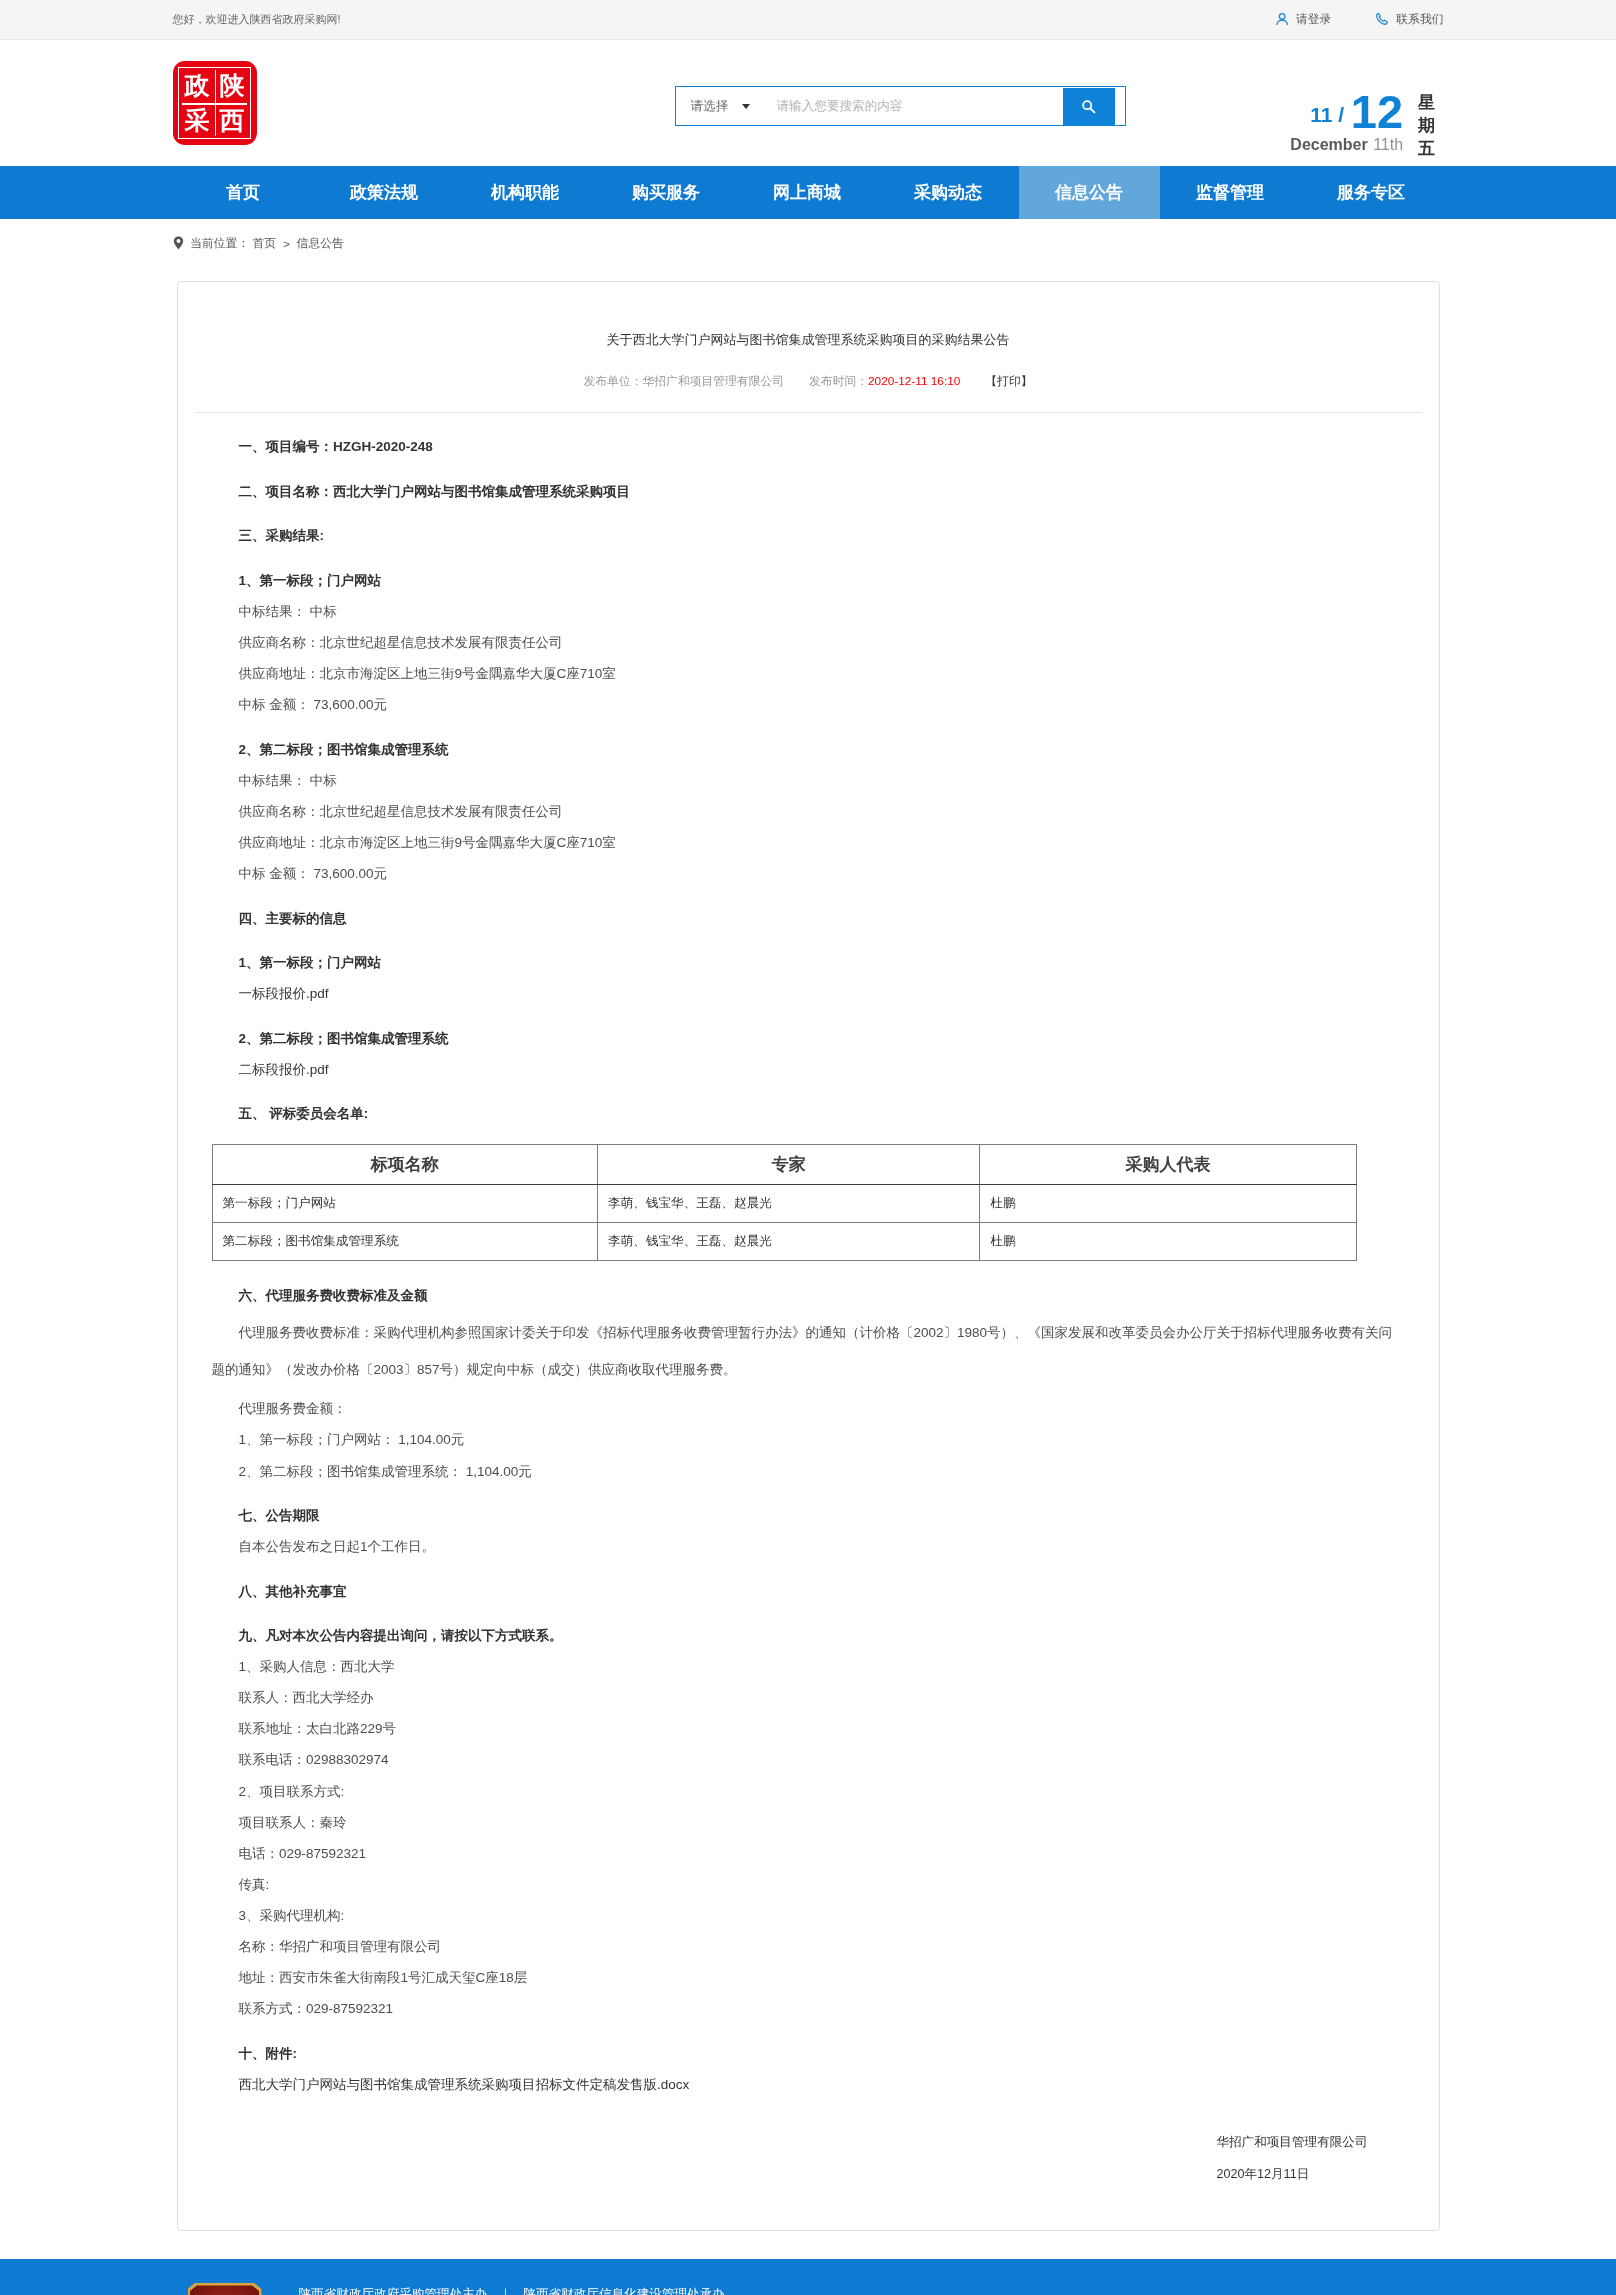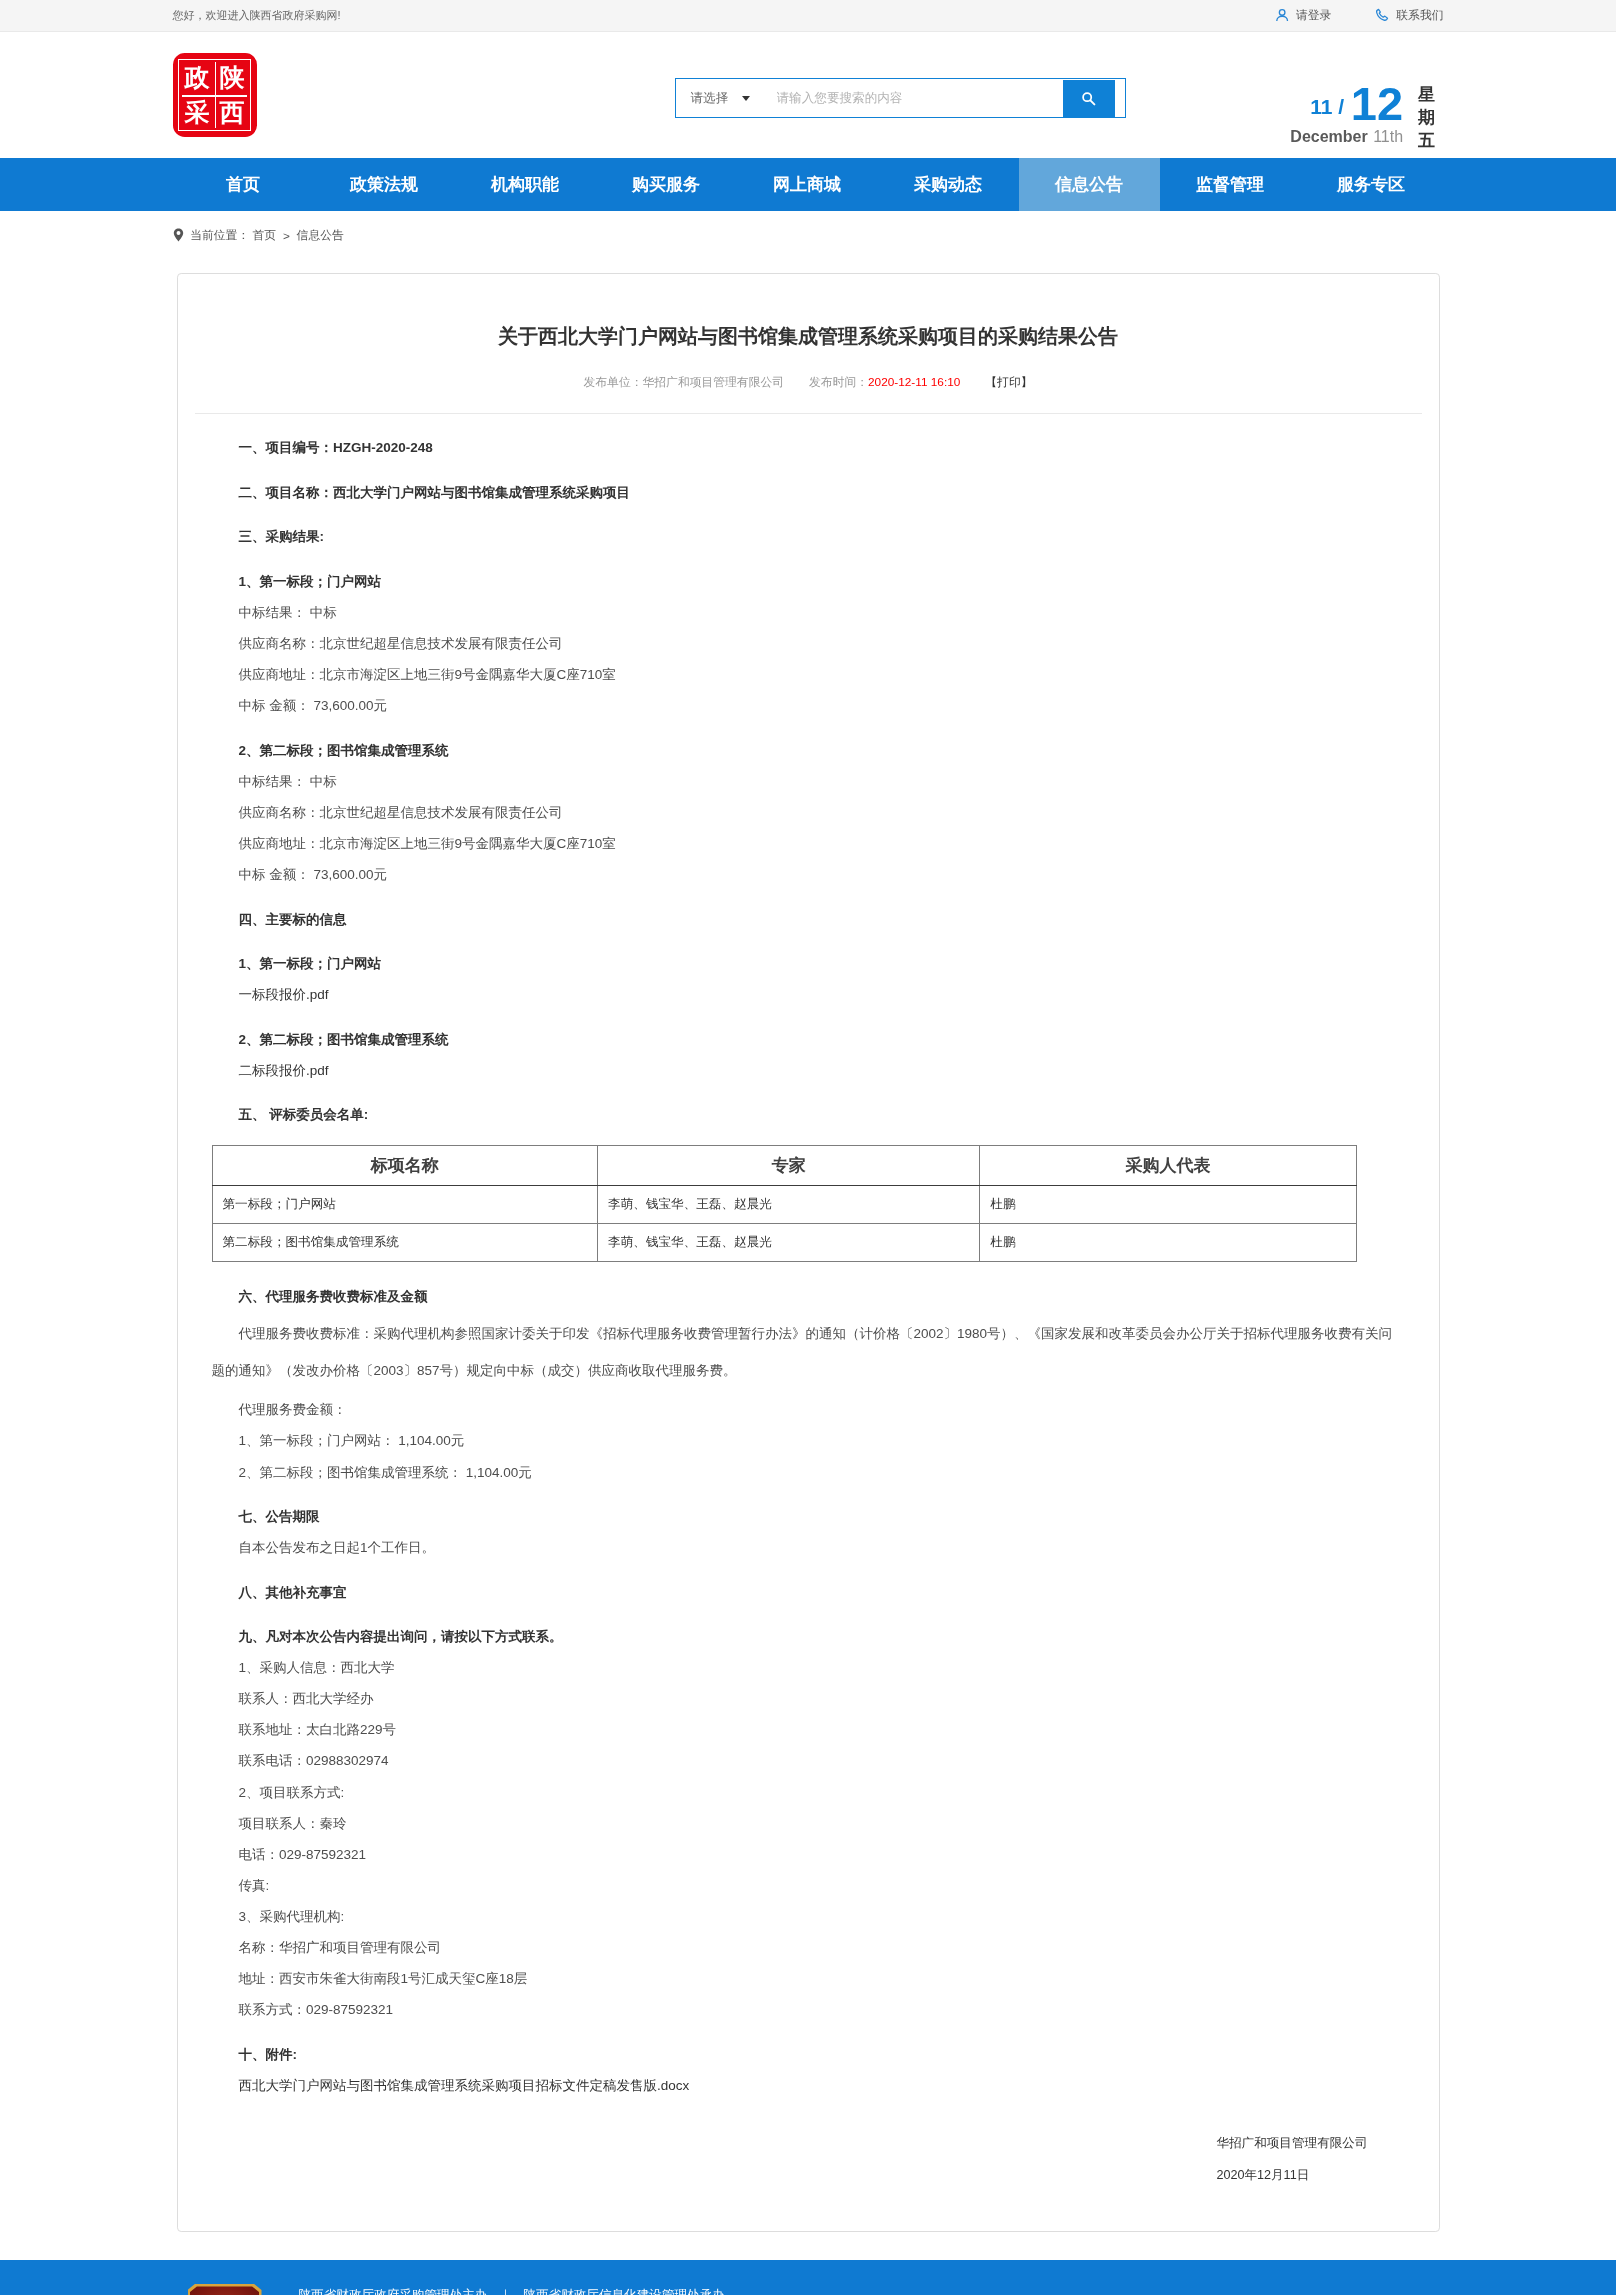--- a/index.html
+++ b/index.html
@@ -2,21 +2,21 @@
 <html style="font-size:13.5px"><head>
 <meta charset="utf-8">
 <style>
   * { box-sizing: border-box; }
   html,body { margin:0; padding:0; background:#fff;
     font-family:"Liberation Sans","DejaVu Sans",sans-serif; }
   .page { width:1616px; margin:0 auto; }
   .inner { width:1271px; margin:0 auto; position:relative; height:100%; }
 
   
-  .topbar { height:32px; background:#f5f5f5; border-bottom:0.8px solid #e9e9e9; }
+  .topbar { height:40px; background:#f5f5f5; border-bottom:0.8px solid #e9e9e9; }
   .topbar .inner { display:flex; align-items:center; justify-content:space-between; }
   .welcome { font-size:11px; color:#666; }
   .top-links { display:flex; gap:44px; }
   .top-link { display:flex; align-items:center; gap:6.7px; font-size:11.8px; color:#555; cursor:pointer; }
 
   
   .header { height:126px; background:#fff; }
   .logo { position:absolute; left:0; top:21px; width:84px; height:84px; background:#e60413; border-radius:11.8px; padding:5.9px; cursor:pointer; }
   .logo-frame { border:1.7px solid #fff; width:100%; height:100%; display:grid; grid-template-columns:1fr 1fr; grid-template-rows:1fr 1fr; position:relative; }
   .logo-frame::before { content:""; position:absolute; left:50%; top:2.5px; bottom:2.5px; width:1.7px; background:#fff; }
@@ -53,21 +53,21 @@
   
   .breadcrumb { height:49px; background:#fff; }
   .breadcrumb .inner { display:flex; align-items:center; font-size:11.8px; color:#555; }
   .breadcrumb .pin { margin-right:6.7px; display:flex; }
   .crumb-link { cursor:pointer; margin:0 3.4px; }
   .crumb-sep { margin:0 3.4px; }
 
   
   .main { padding-bottom:28px; background:#fff; }
   .article { width:1263px; margin:12.6px auto 0; border:0.8px solid #ddd; border-radius:4.2px; background:#fff; padding:29px 34px 47px; }
-  .article-title { text-align:center; font-size:20px; font-weight:bold; color:#333; margin-top:20px; }
+  .article-title { text-align:center; font-size:13px; font-weight:normal; color:#333; margin-top:20px; }
   .article-meta { text-align:center; margin-top:25px; font-size:11.8px; color:#999; }
   .article-meta .gap { display:inline-block; width:25px; }
   .meta-time { color:#fe0000; }
   .meta-print { color:#333; cursor:pointer; }
   .meta-divider { height:0.8px; background:#e9e9e9; margin:22px -17px 8.4px; }
 
   .blk-h { font-size:13.5px; font-weight:bold; color:#333; margin-top:26px; text-indent:27px; line-height:18.5px; }
   .blk-p { font-size:13.5px; color:#4d4d4d; margin-top:12.6px; text-indent:27px; line-height:18.5px; }
   .blk-para { font-size:13.5px; color:#4d4d4d; margin-top:8.4px; text-indent:27px; line-height:37px; }
   .blk-file { font-size:13.5px; color:#333; margin-top:12.6px; text-indent:27px; line-height:18.5px; cursor:pointer; }

